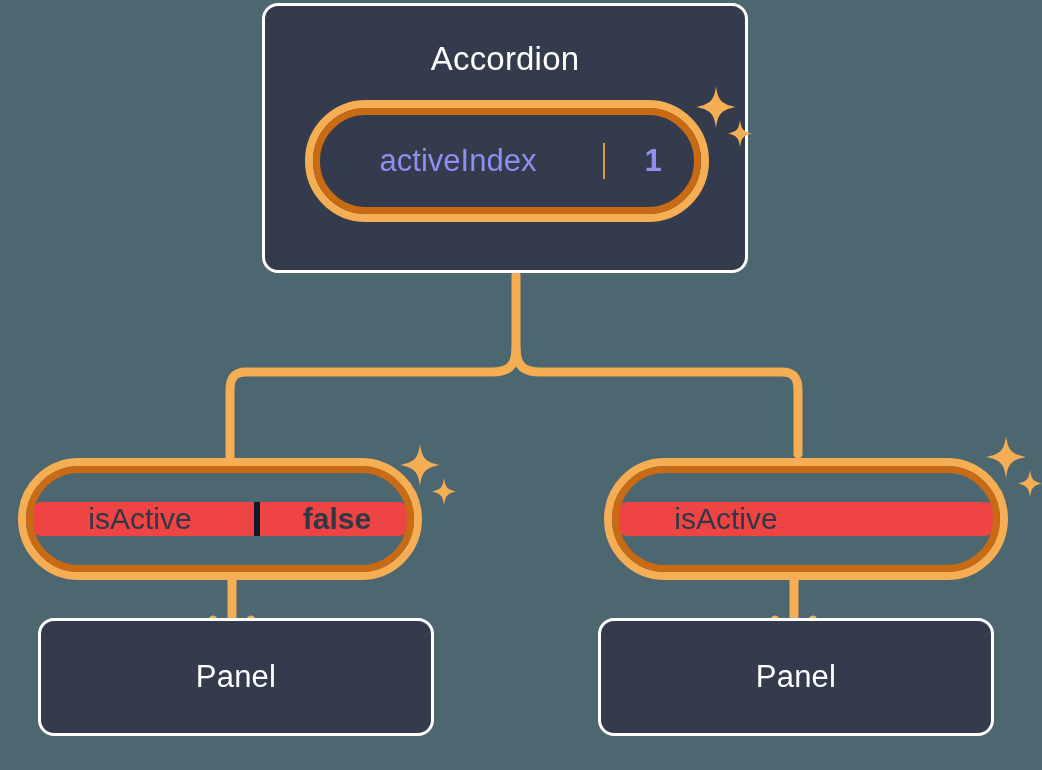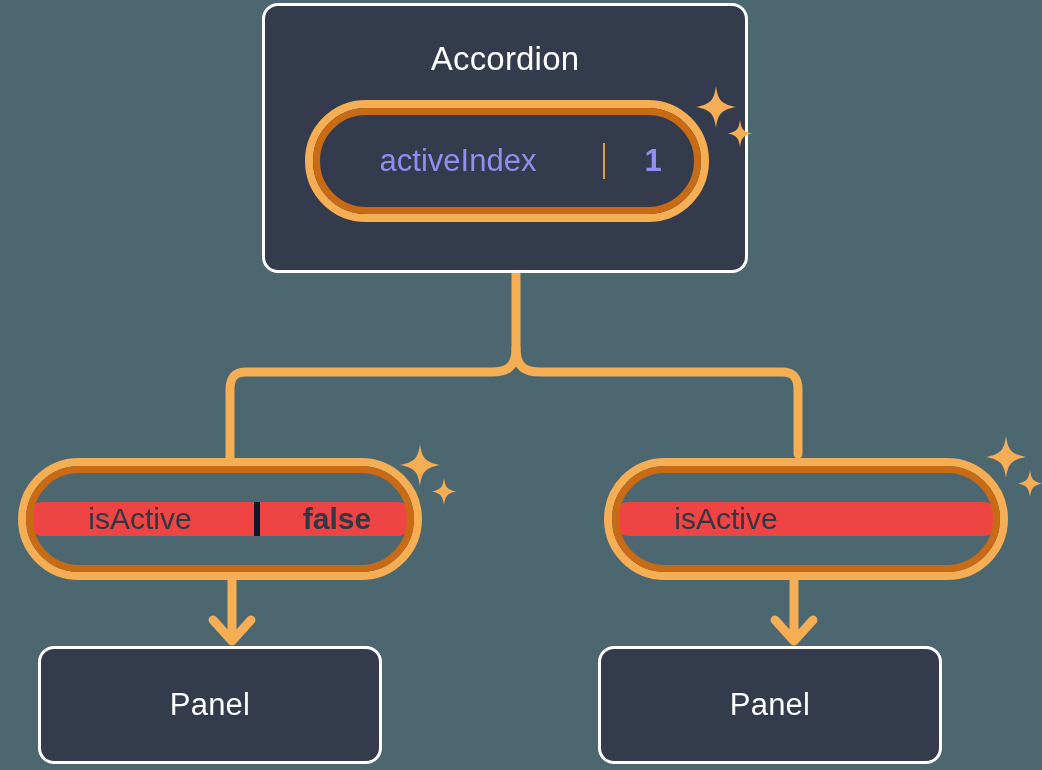--- a/index.html
+++ b/index.html
@@ -55,23 +55,23 @@
   #node-accordion {
     left: 262px;
     top: 3px;
     width: 486px;
     height: 270px;
   }
   #node-accordion .node-title { top: 34px; }
 
   
   .panel-node {
-    width: 344px;
+    width: 396px;
     height: 118px;
-    top: 646px;
+    top: 618px;
   }
   #node-panel-left  { left: 38px;  }
   #node-panel-right { left: 598px; }
   .panel-node .node-title { top: 38px; font-size: 31px; }
 
   
   .pill {
     position: absolute;
     box-sizing: border-box;
     display: flex;

